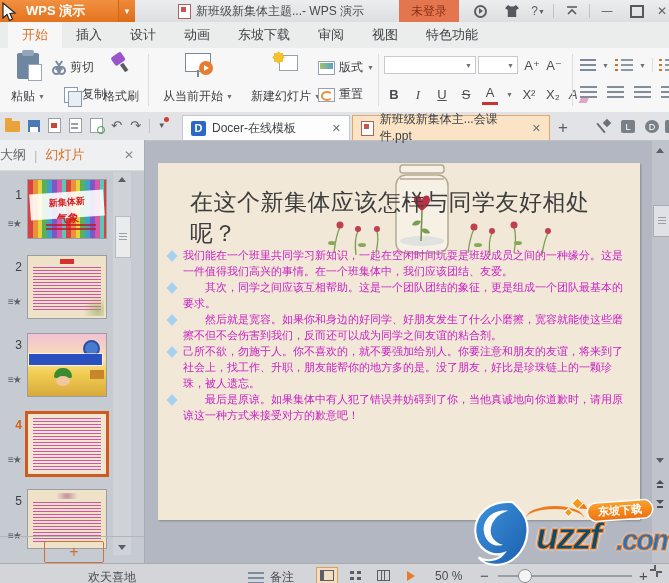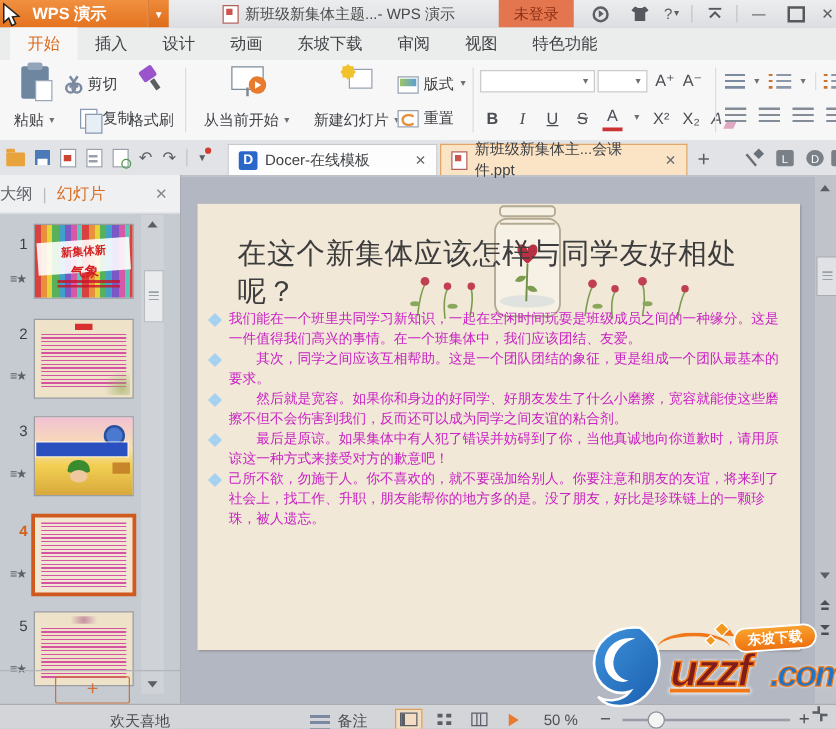--- a/index.html
+++ b/index.html
@@ -187,21 +187,21 @@
   .vb-play{width:0;height:0;border-left:8px solid #e87b2e;border-top:5px solid transparent;border-bottom:5px solid transparent;}
   .ztrack{position:absolute;left:498px;top:11px;width:134px;height:2px;background:#999da5;}
   .zthumb{position:absolute;left:20px;top:-6px;width:12px;height:12px;border-radius:50%;background:#f4f4f5;border:1px solid #8a8e96;}
   .i-full{width:10px;height:10px;position:relative;}
   .i-full::before,.i-full::after{content:"";position:absolute;width:4px;height:4px;}
   .i-full::before{left:0;top:0;border-left:2px solid #5a5e66;border-top:2px solid #5a5e66;}
   .i-full::after{right:0;bottom:0;border-right:2px solid #5a5e66;border-bottom:2px solid #5a5e66;}
   
   .watermark{position:absolute;left:470px;top:500px;width:199px;height:70px;z-index:60;}
   .wm-text{position:absolute;left:66px;top:16px;font-size:37px;font-weight:bold;font-style:italic;
-      color:#7f1d1d;-webkit-text-stroke:1.2px #f07818;text-shadow:0 0 3px #fff,0 0 3px #fff;letter-spacing:-2px;text-decoration:underline;}
+      color:#0c4a6e;-webkit-text-stroke:1.2px #f07818;text-shadow:0 0 3px #fff,0 0 3px #fff;letter-spacing:-2px;}
   .wm-tld{position:absolute;left:146px;top:24px;font-size:29px;font-weight:bold;font-style:italic;
       color:#1d74c8;-webkit-text-stroke:1px #f07818;text-shadow:0 0 3px #fff;letter-spacing:-2px;}
   .wm-badge{position:absolute;left:118px;top:2px;width:64px;height:17px;background:linear-gradient(#f9a12c,#ee7210);
       border-radius:9px;color:#fff;font-size:11px;font-weight:bold;display:flex;align-items:center;
       justify-content:center;transform:rotate(-4deg);box-shadow:0 0 0 1.5px #fff;}
   .wm-star{position:absolute;width:7px;height:7px;background:#f29a20;transform:rotate(45deg);box-shadow:0 0 0 1px #fff;}
   .wm-arrow{position:absolute;left:56px;top:6px;width:58px;height:16px;border-top:3px solid #f07818;
       border-radius:100% 100% 0 0/130% 130% 0 0;}
   .wm-arrow::after{content:"";position:absolute;right:-4px;top:-6px;border-left:8px solid #f07818;
       border-top:4px solid transparent;border-bottom:4px solid transparent;transform:rotate(30deg);}
@@ -484,25 +484,25 @@
       <div class="bitem">
           <span class="dia"></span>
           <p>　　其次，同学之间应该互相帮助。这是一个团队团结的象征，更是组成一个团队最基本的要求。</p>
         </div>
       <div class="bitem">
           <span class="dia"></span>
           <p>　　然后就是宽容。如果你和身边的好同学、好朋友发生了什么小磨擦，宽容就能使这些磨擦不但不会伤害到我们，反而还可以成为同学之间友谊的粘合剂。</p>
         </div>
       <div class="bitem">
           <span class="dia"></span>
-          <p>　　最后是原谅。如果集体中有人犯了错误并妨碍到了你，当他真诚地向你道歉时，请用原谅这一种方式来接受对方的歉意吧！</p>
+          <p>己所不欲，勿施于人。你不喜欢的，就不要强加给别人。你要注意和朋友的友谊，将来到了社会上，找工作、升职，朋友能帮你的地方多的是。没了朋友，好比是珍珠链上的一颗珍珠，被人遗忘。</p>
         </div>
       <div class="bitem">
           <span class="dia"></span>
-          <p>己所不欲，勿施于人。你不喜欢的，就不要强加给别人。你要注意和朋友的友谊，将来到了社会上，找工作、升职，朋友能帮你的地方多的是。没了朋友，好比是珍珠链上的一颗珍珠，被人遗忘。</p>
+          <p>　　最后是原谅。如果集体中有人犯了错误并妨碍到了你，当他真诚地向你道歉时，请用原谅这一种方式来接受对方的歉意吧！</p>
         </div>
     </div>
   </div>
 </div>
 
 <div class="vscroll">
   <span class="arrow-up" style="top:8px;left:4px;"></span>
   <div class="vs-thumb">
       <span class="grip"></span>
     </div>

